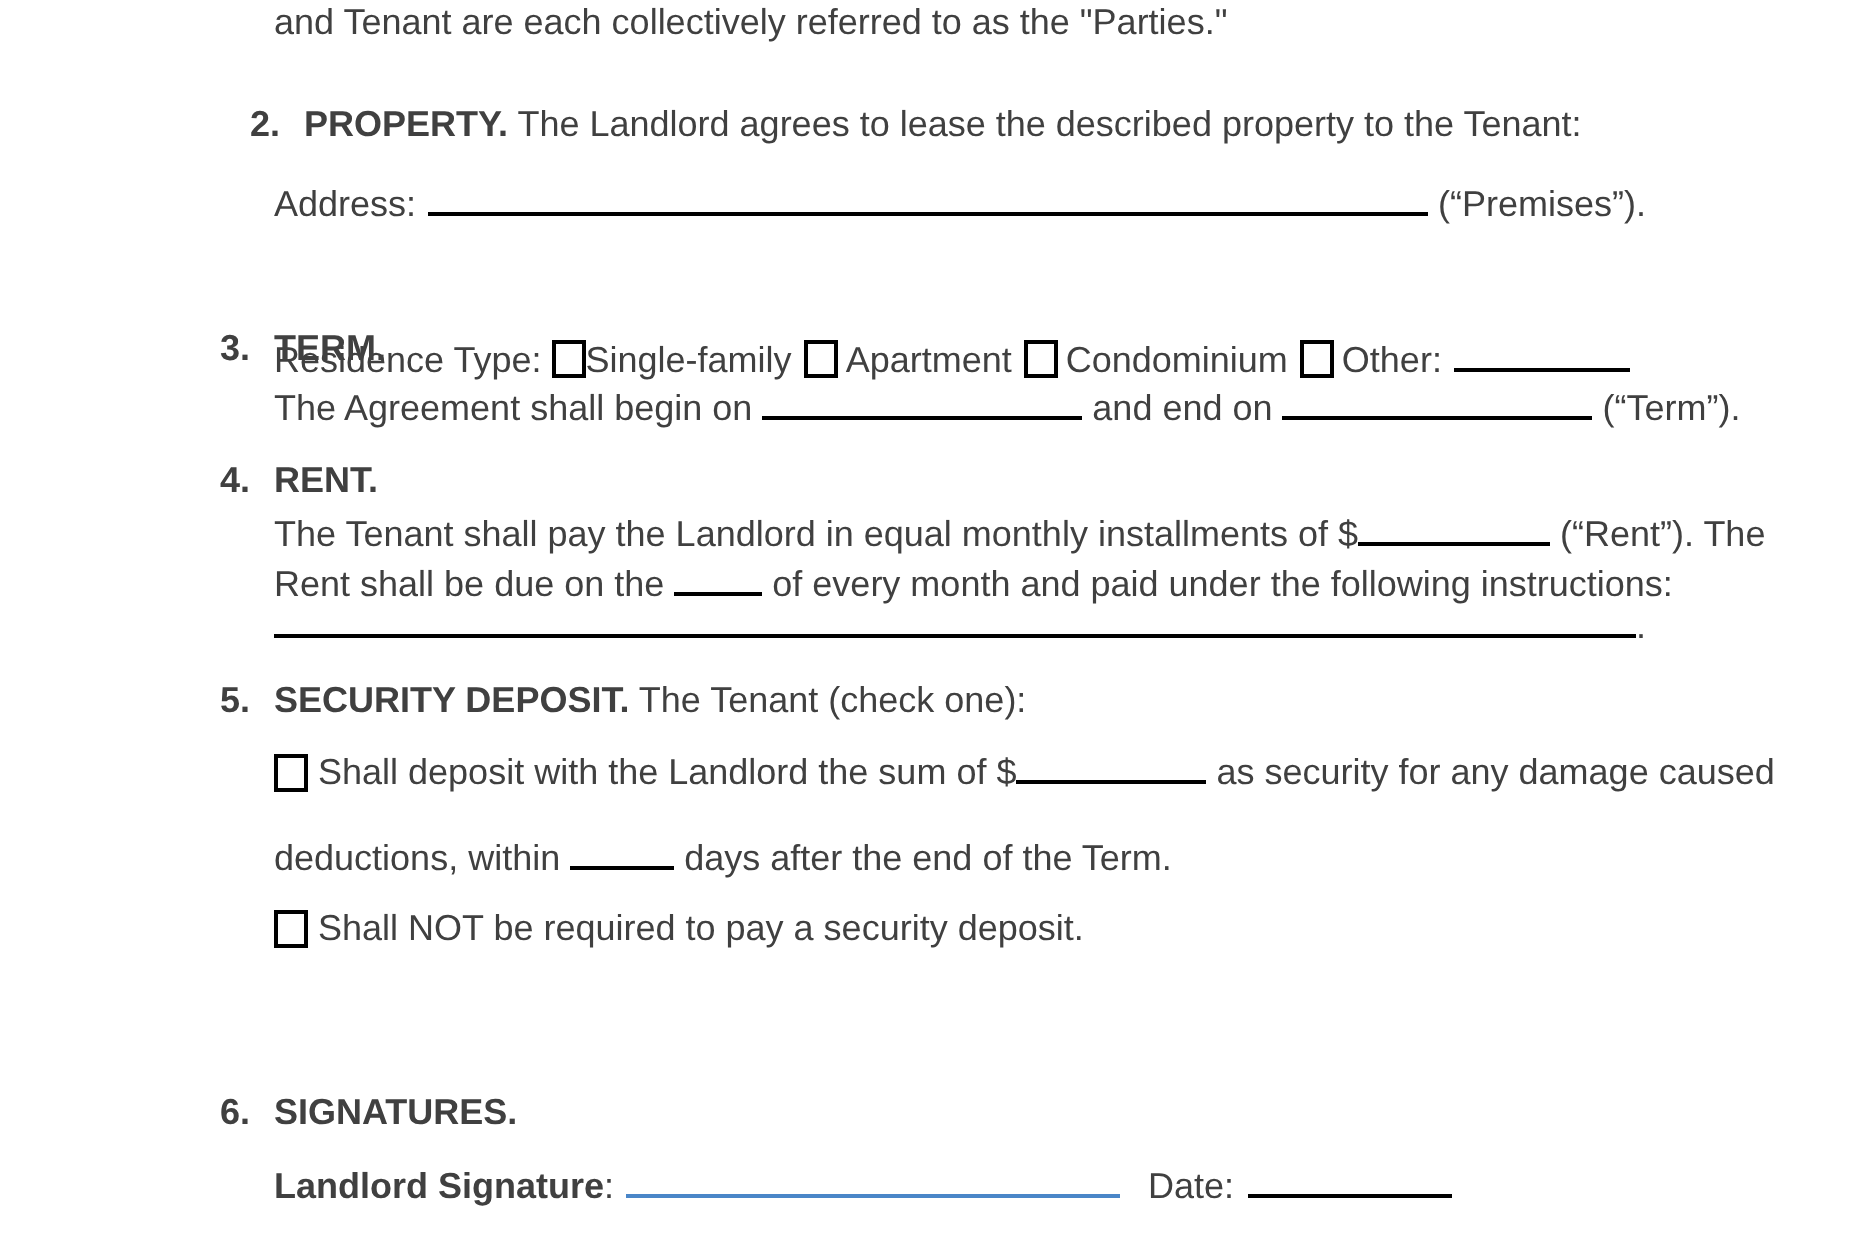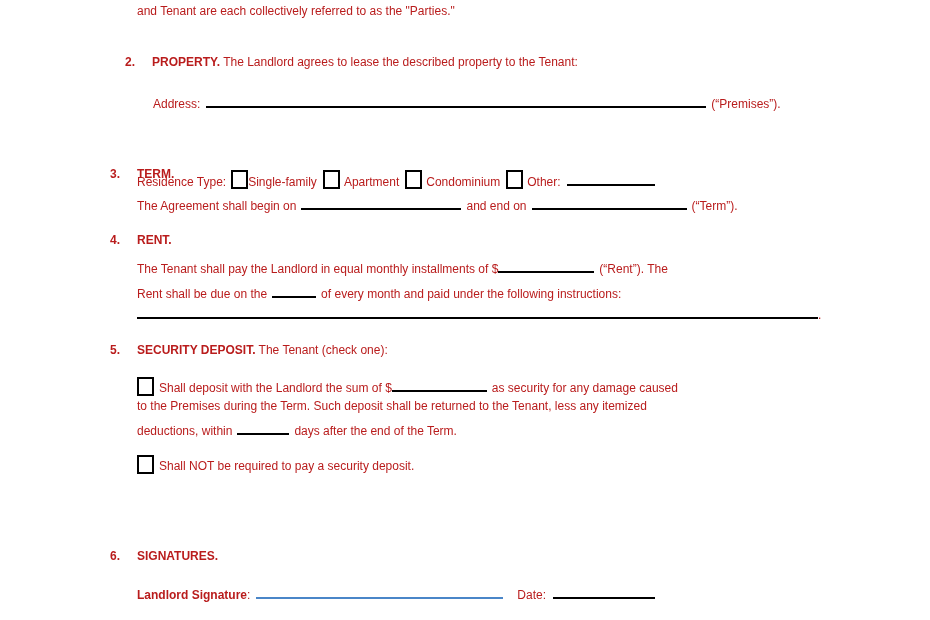--- a/index.html
+++ b/index.html
@@ -8,24 +8,24 @@
     background:#ffffff;
     font-family:"Liberation Sans","DejaVu Sans",sans-serif;
     color:#000;
     position:relative;
     overflow:hidden;
   }
   .page{position:absolute;inset:0;background:#fff;}
   .row{
     position:absolute;
     left:137px;
-    font-size:12px;
+    font-size:18px;
     line-height:17px;
     white-space:nowrap;
-    color:#b91c1c;
+    color:#404040;
   }
   .numrow{left:110px;}
   .num{display:inline-block;width:27px;font-weight:bold;}
   .bold{font-weight:bold;}
   .blank{
     display:inline-block;
     border-bottom:2px solid #000;
     height:14px;
     vertical-align:baseline;
   }
@@ -60,21 +60,21 @@
 
   <div class="row" style="top:3px;">
     <span>and Tenant are each collectively referred to as the "Parties."</span>
   </div>
 
   <div class="row numrow" style="top:54px;margin-left:15px;">
     <span class="num">2.</span><span class="bold">PROPERTY.</span>
     <span>The Landlord agrees to lease the described property to the Tenant:</span>
   </div>
 
-  <div class="row" style="top:92px;margin-left:16px;">
+  <div class="row" style="top:92px;">
     <span>Address:</span><span class="blank w-address"></span><span>(“Premises”).</span>
   </div>
 
   <div class="row" style="top:130px;margin-top:40px;">
     <span>Residence Type:</span><span class="cb first"></span><span>Single-family</span><span class="cb opt"></span><span>Apartment</span><span class="cb opt"></span><span>Condominium</span><span class="cb opt"></span><span>Other:</span><span class="blank w-other"></span>
   </div>
 
   <div class="row numrow" style="top:166px;">
     <span class="num">3.</span><span class="bold">TERM.</span>
   </div>
@@ -101,23 +101,20 @@
 
   <div class="row numrow" style="top:342px;">
     <span class="num">5.</span><span class="bold">SECURITY DEPOSIT.</span>
     <span>The Tenant (check one):</span>
   </div>
 
   <div class="row" style="top:376px;">
     <span class="cb para"></span><span>Shall deposit with the Landlord the sum of $</span><span class="blank w-dep"></span><span>as security for any damage caused</span>
   </div>
 
-  <div class="row" style="top:398px;">
-    <span>to the Premises during the Term. Such deposit shall be returned to the Tenant, less any itemized</span>
-  </div>
 
   <div class="row" style="top:419px;">
     <span>deductions, within</span><span class="blank w-days"></span><span>days after the end of the Term.</span>
   </div>
 
   <div class="row" style="top:455px;">
     <span class="cb para"></span><span>Shall NOT be required to pay a security deposit.</span>
   </div>
 
   <div class="row numrow" style="top:548px;">

